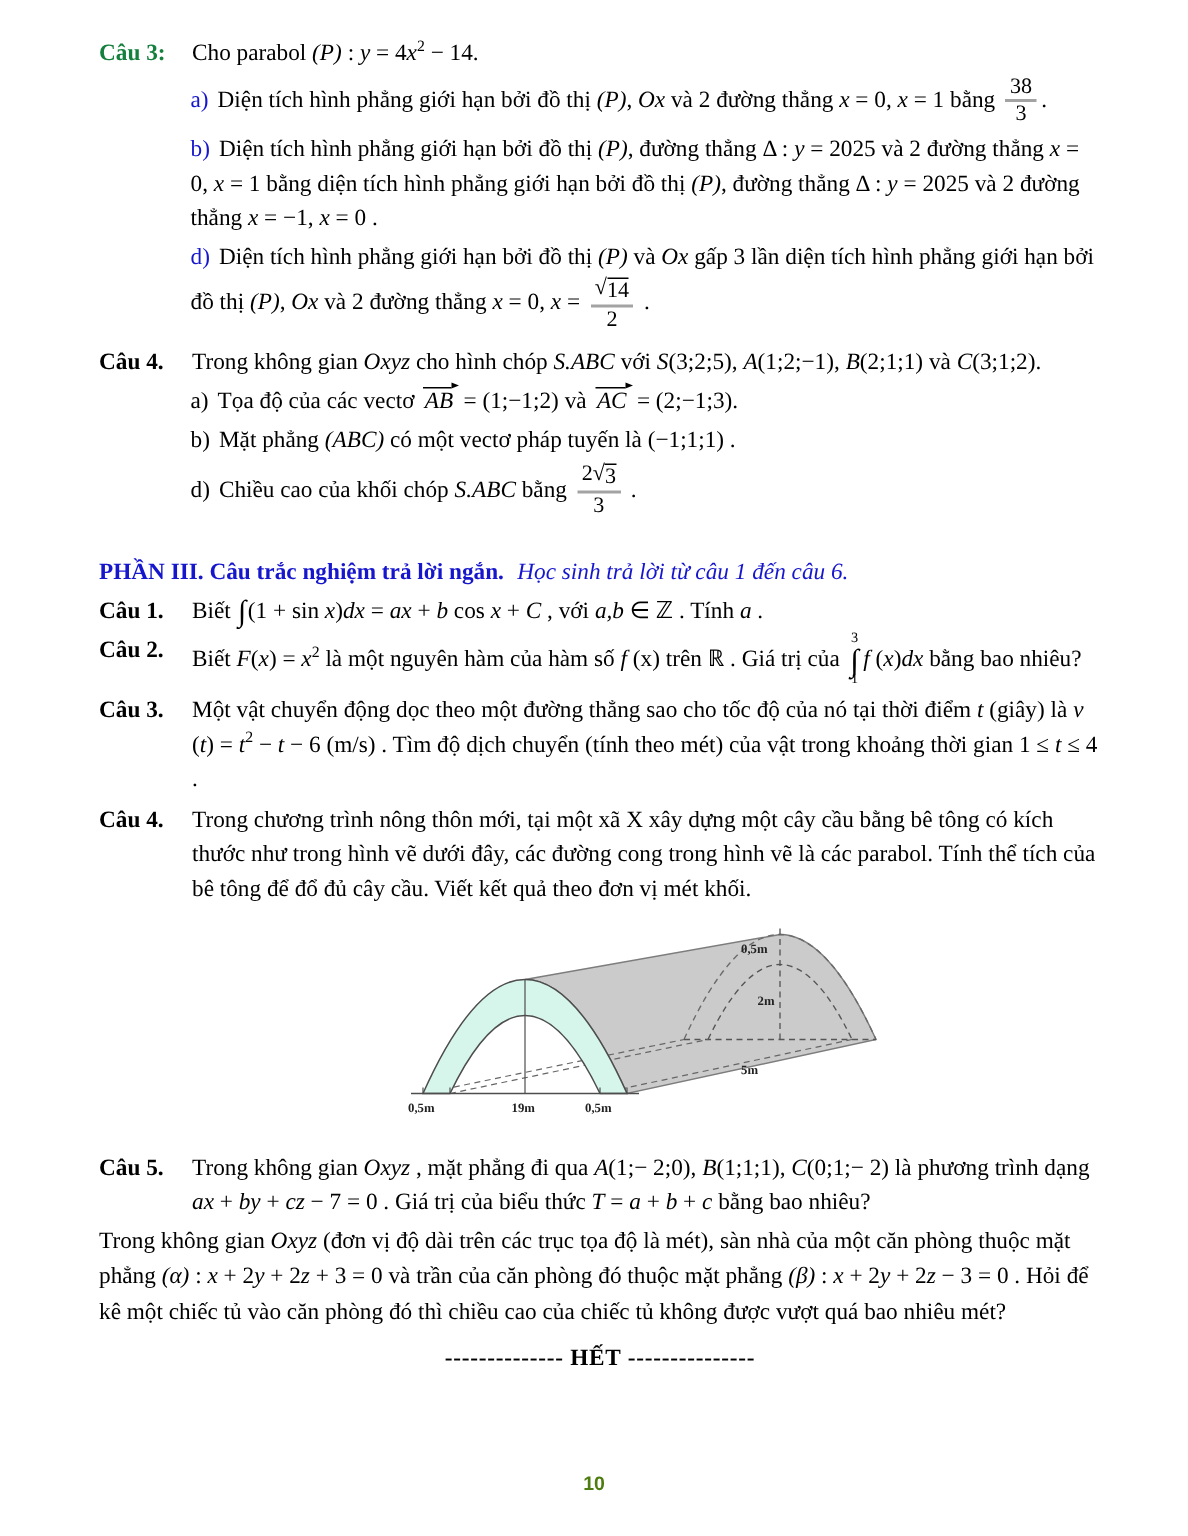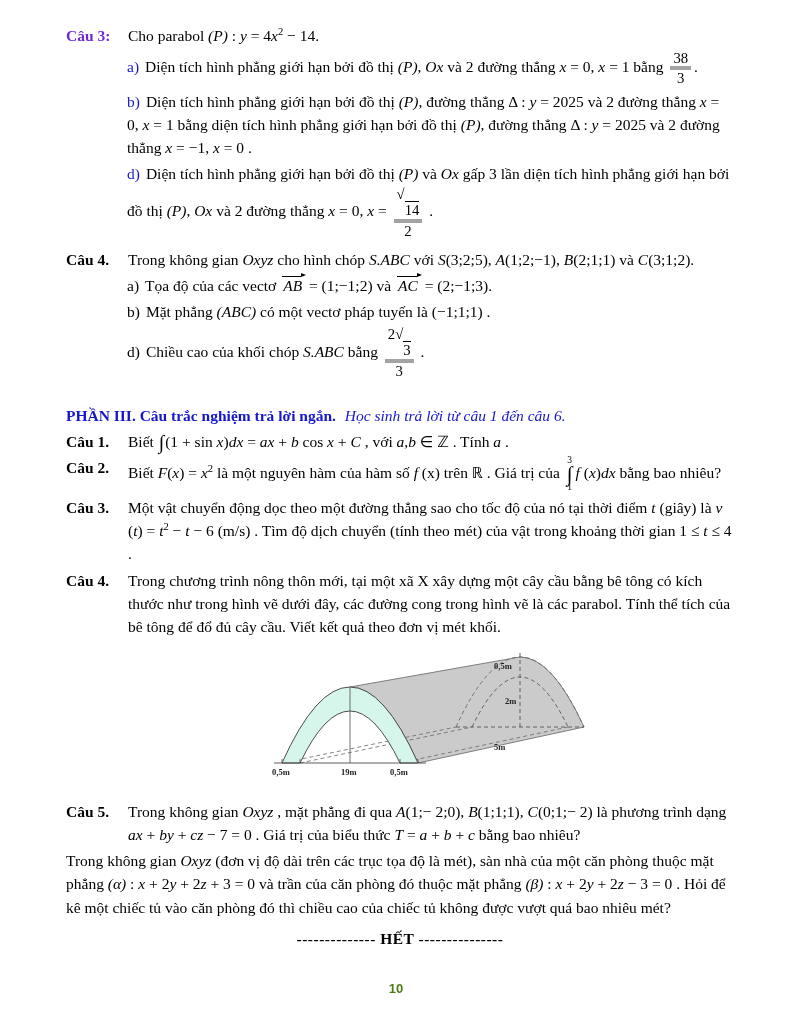--- a/index.html
+++ b/index.html
@@ -7,31 +7,31 @@
     width:792px;height:1024px;margin:0 auto;background:#ffffff;position:relative;
     box-sizing:border-box;padding:24px 58px 0 66px;overflow:hidden;
     font-family:"Liberation Serif", serif;font-size:15.5px;line-height:1.5;color:#000;
   }
   .mi{font-style:italic;}
   .sup{vertical-align:super;font-size:0.68em;line-height:0;}
   .int{font-size:20px;line-height:0;vertical-align:-2px;padding:0 1px;}
   .blue{color:#1616cd;}
   .qrow{display:flex;margin-bottom:3px;}
   .qlbl{flex:0 0 62px;font-weight:bold;}
-  .qlbl.blue{color:#6d28d9;}
+  .qlbl.blue{color:#15803d;}
   .qbody{flex:1;}
   .sub{margin-left:61px;margin-bottom:3px;}
   .mk{color:#1616cd;margin-right:6px;}
   .mk.black{color:#000;}
   .frac{display:inline-flex;flex-direction:column;text-align:center;vertical-align:middle;line-height:1.1;margin:0 3px;font-size:0.95em;}
-  .fnum{border-bottom:4px solid #a3a3a3;padding:0 3px;}
+  .fnum{border-bottom:2px solid #a3a3a3;padding:0 3px;}
   .fden{padding:0 3px;}
   .sqrt{display:inline-flex;align-items:flex-start;}
   .rad{line-height:1;}
-  .radval{border-top:1px solid #000;line-height:1.15;margin-top:14px;}
+  .radval{border-top:1px solid #000;line-height:1.15;}
   .intlim{display:inline-flex;flex-direction:column;align-items:center;vertical-align:middle;line-height:1;margin:0 3px;}
   .ilim{font-size:9.5px;}
   .iglyph{font-size:21px;line-height:0.85;}
   .vec{position:relative;font-style:italic;padding:0 3px 0 1px;margin-left:2px;}
   .vec::before{content:"";position:absolute;top:-1px;left:0;right:4px;border-top:1px solid #000;}
   .vec::after{content:"";position:absolute;top:-3.5px;right:-1px;width:0;height:0;
     border-left:5px solid #000;border-top:2.5px solid transparent;border-bottom:2.5px solid transparent;}
   .part3-head{margin:24px 0 3px 0;}
   .part3-head .h-bold{font-weight:bold;color:#1616cd;}
   .part3-head .h-italic{font-style:italic;color:#1616cd;margin-left:5px;}

